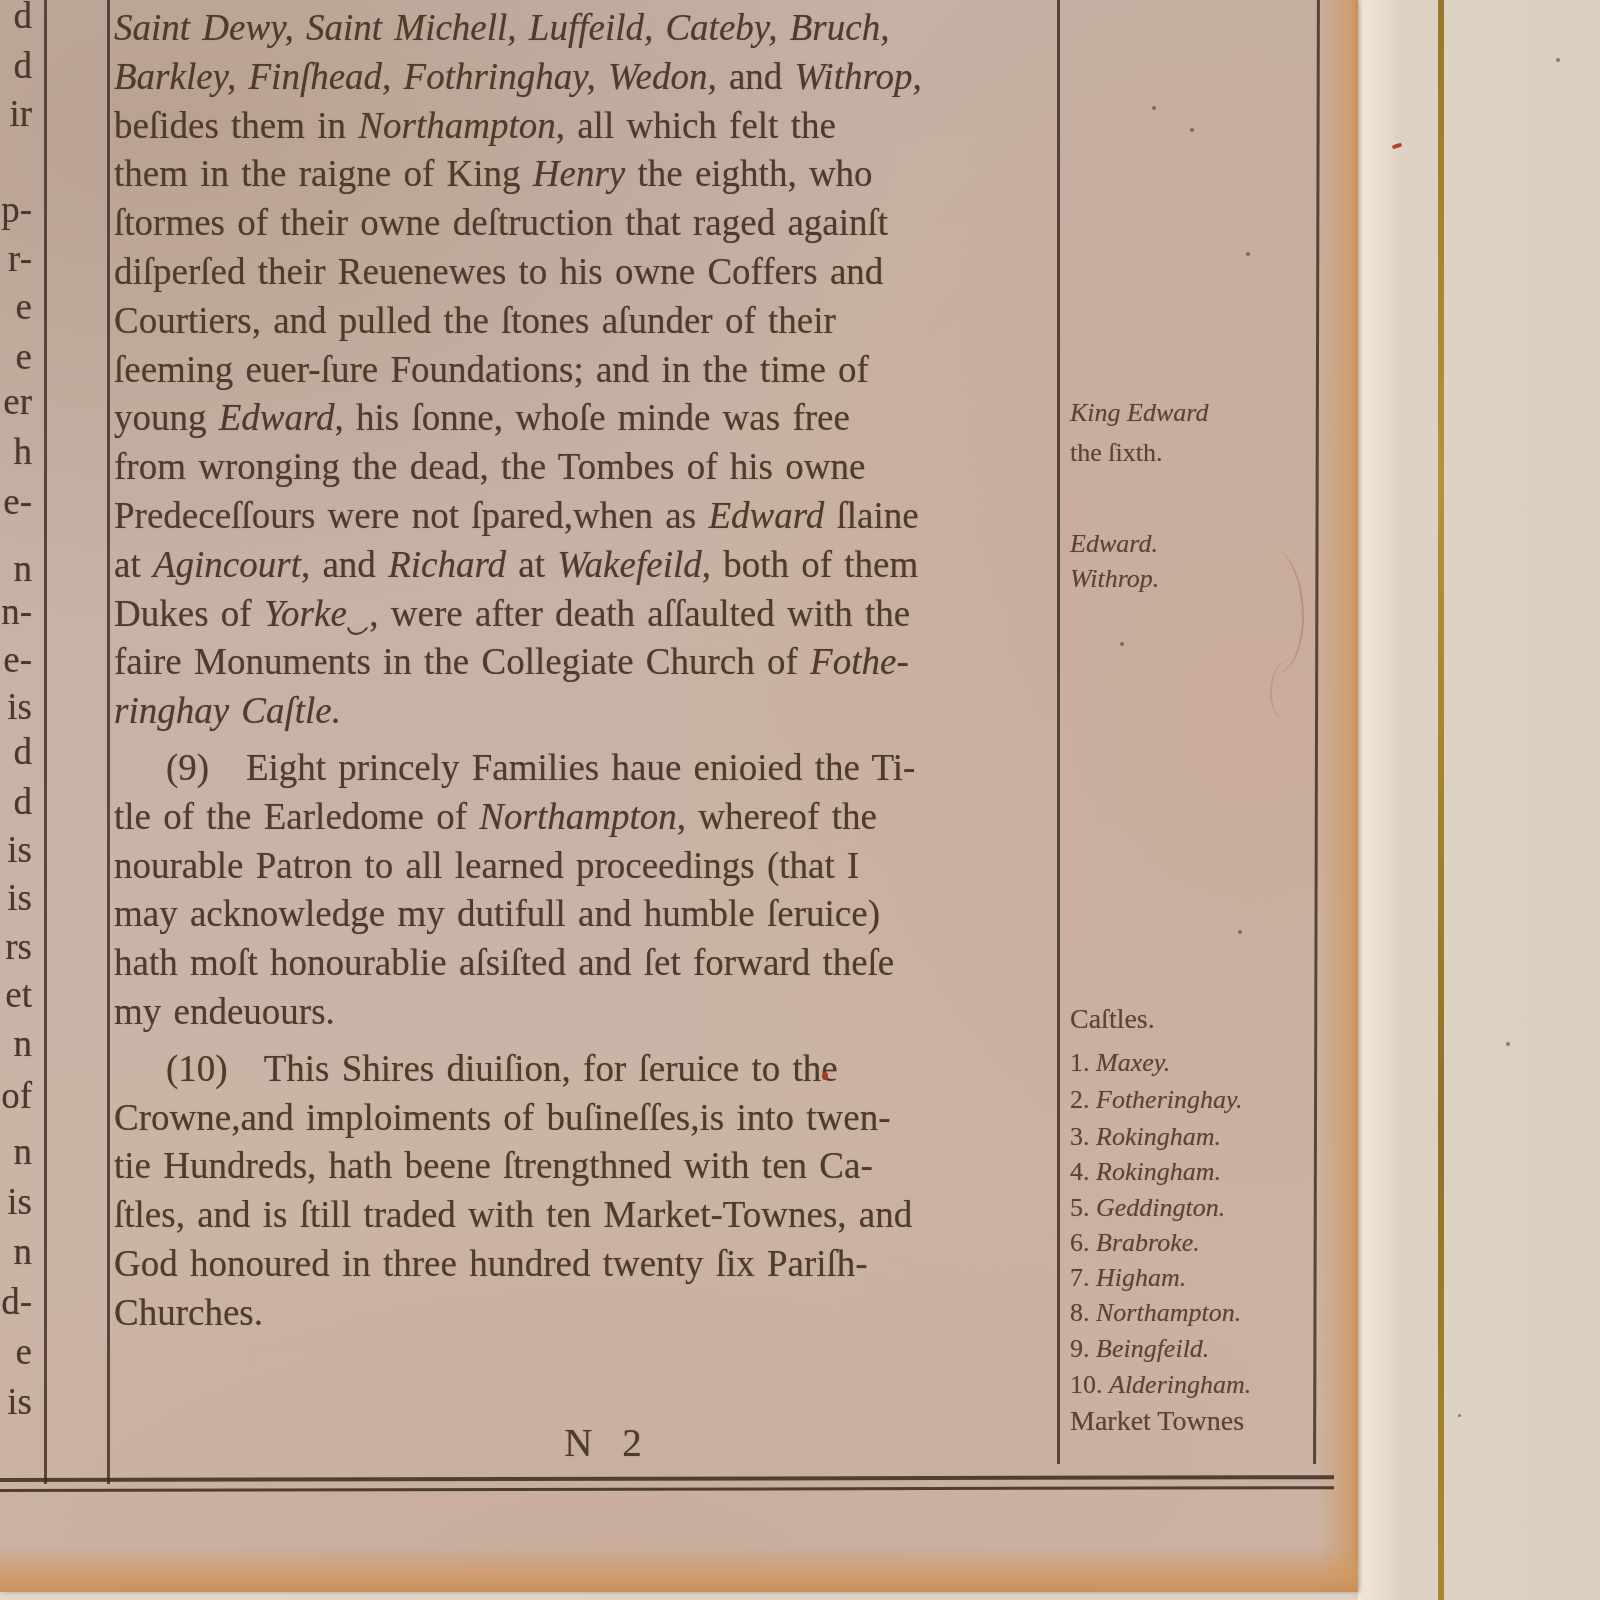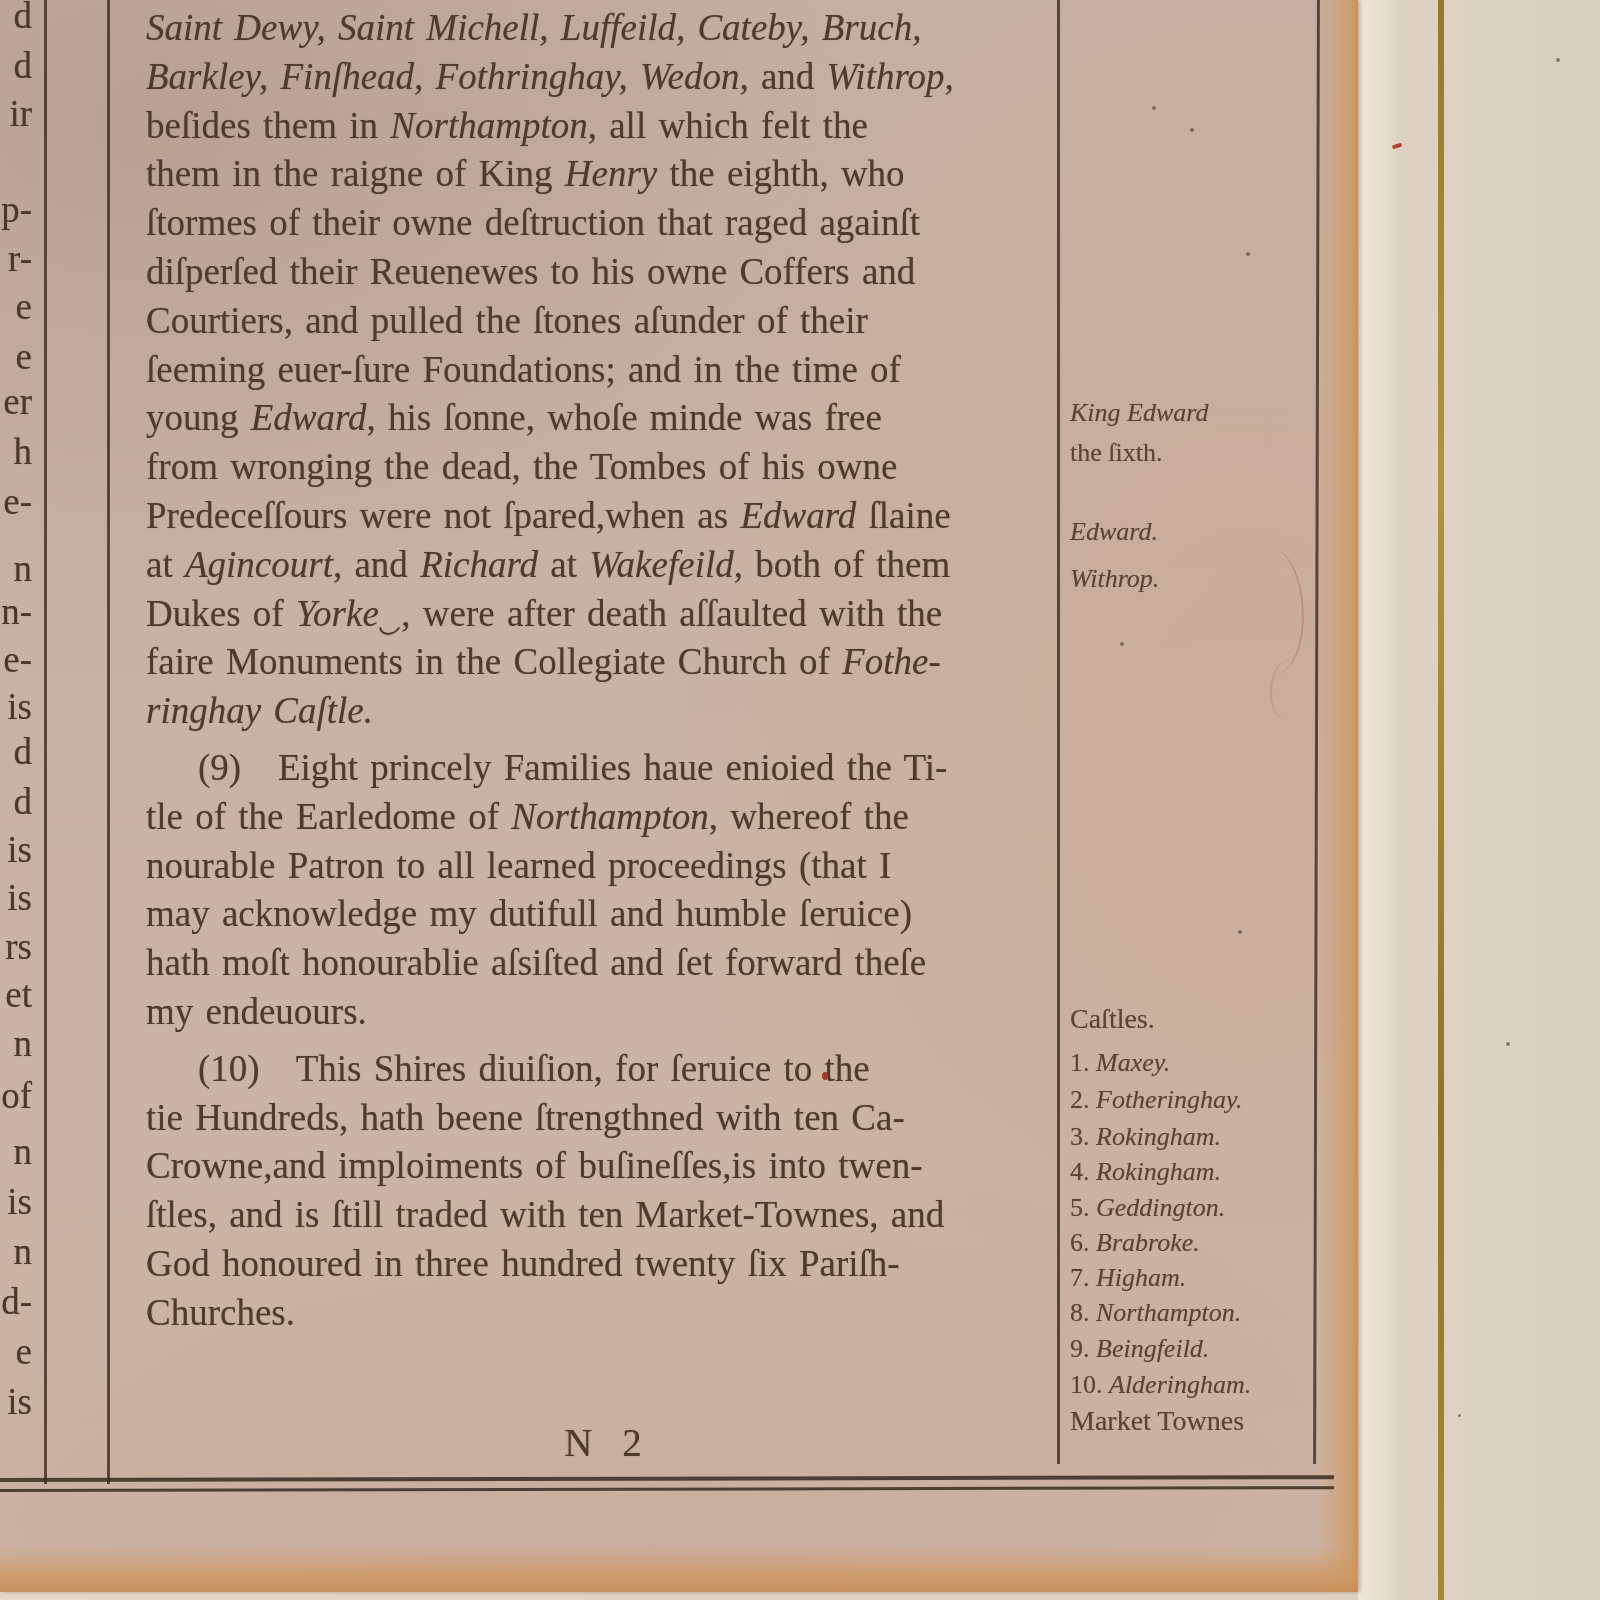--- a/index.html
+++ b/index.html
@@ -28,21 +28,21 @@
   .page-orange-bottom{position:absolute;left:0;bottom:0;width:100%;height:46px;
       background:linear-gradient(180deg,rgba(208,152,97,0),rgba(208,152,97,.8) 65%,rgba(200,142,87,.9));}
 
   
   .vrule{position:absolute;width:3px;background:rgba(62,46,34,.82);}
   .hrule{position:absolute;height:4px;background:rgba(58,43,32,.85);transform:rotate(-.12deg);transform-origin:left;}
 
   
   .main-col{position:absolute;left:114px;top:4px;width:916px;font-size:37px;word-spacing:3px;}
   .line{height:48.8px;line-height:48.8px;overflow:hidden;text-align:justify;white-space:nowrap;
-        text-shadow:0 0 1px rgba(62,45,32,.45);margin-left:32px;}
+        text-shadow:0 0 1px rgba(62,45,32,.45);}
   .line::after{content:"";display:inline-block;width:100%;height:0;}
   .line.nj{text-align:left;}
   .line.nj::after{width:0;}
   .line.ind{padding-left:52px;}
   .line.sp{margin-top:8px;}
   .it{font-style:italic;}
   .rm{font-style:normal;}
 
   .margin-col{position:absolute;left:1070px;top:0;width:250px;font-size:26px;
         color:#5a4433;text-shadow:0 0 1px rgba(80,58,40,.4);}
@@ -133,31 +133,31 @@
         <div class="line"><span class="rm">Dukes of </span><span class="it">Yorke‿</span><span class="rm">, were after death aſſaulted with the</span></div>
         <div class="line"><span class="rm">faire Monuments in the Collegiate Church of </span><span class="it">Fothe-</span></div>
         <div class="line nj"><span class="it">ringhay Caſtle.</span></div>
         <div class="line ind sp"><span class="rm">(9)&nbsp;&nbsp; Eight princely Families haue enioied the Ti-</span></div>
         <div class="line"><span class="rm">tle of the Earledome of </span><span class="it">Northampton</span><span class="rm">, whereof the</span></div>
         <div class="line"><span class="rm">nourable Patron to all learned proceedings (that I</span></div>
         <div class="line"><span class="rm">may acknowledge my dutifull and humble ſeruice)</span></div>
         <div class="line"><span class="rm">hath moſt honourablie aſsiſted and ſet forward theſe</span></div>
         <div class="line nj"><span class="rm">my endeuours.</span></div>
         <div class="line ind sp"><span class="rm">(10)&nbsp;&nbsp; This Shires diuiſion, for ſeruice to the</span></div>
+        <div class="line"><span class="rm">Crowne,and imploiments of buſineſſes,is into twen-</span></div>
         <div class="line"><span class="rm">tie Hundreds, hath beene ſtrengthned with ten Ca-</span></div>
-        <div class="line"><span class="rm">Crowne,and imploiments of buſineſſes,is into twen-</span></div>
         <div class="line"><span class="rm">ſtles, and is ſtill traded with ten Market-Townes, and</span></div>
         <div class="line"><span class="rm">God honoured in three hundred twenty ſix Pariſh-</span></div>
         <div class="line nj"><span class="rm">Churches.</span></div>
       </div>
 
     <div class="margin-col">
         <div class="mnote" style="top: 398px;"><span class="it">King Edward</span></div>
         <div class="mnote" style="top: 438px;"><span class="rm">the ſixth.</span></div>
-        <div class="mnote" style="top: 517px;"><span class="it">Edward.</span></div>
+        <div class="mnote" style="top: 529px;"><span class="it">Edward.</span></div>
         <div class="mnote" style="top: 564px;"><span class="it">Withrop.</span></div>
         <div class="mnote big" style="top: 1004px;"><span class="rm">Caſtles.</span></div>
         <div class="mnote" style="top: 1048px;"><span class="rm">1. </span><span class="it">Maxey.</span></div>
         <div class="mnote" style="top: 1085px;"><span class="rm">2. </span><span class="it">Fotheringhay.</span></div>
         <div class="mnote" style="top: 1122px;"><span class="rm">3. </span><span class="it">Rokingham.</span></div>
         <div class="mnote" style="top: 1157px;"><span class="rm">4. </span><span class="it">Rokingham.</span></div>
         <div class="mnote" style="top: 1193px;"><span class="rm">5. </span><span class="it">Geddington.</span></div>
         <div class="mnote" style="top: 1228px;"><span class="rm">6. </span><span class="it">Brabroke.</span></div>
         <div class="mnote" style="top: 1263px;"><span class="rm">7. </span><span class="it">Higham.</span></div>
         <div class="mnote" style="top: 1298px;"><span class="rm">8. </span><span class="it">Northampton.</span></div>

